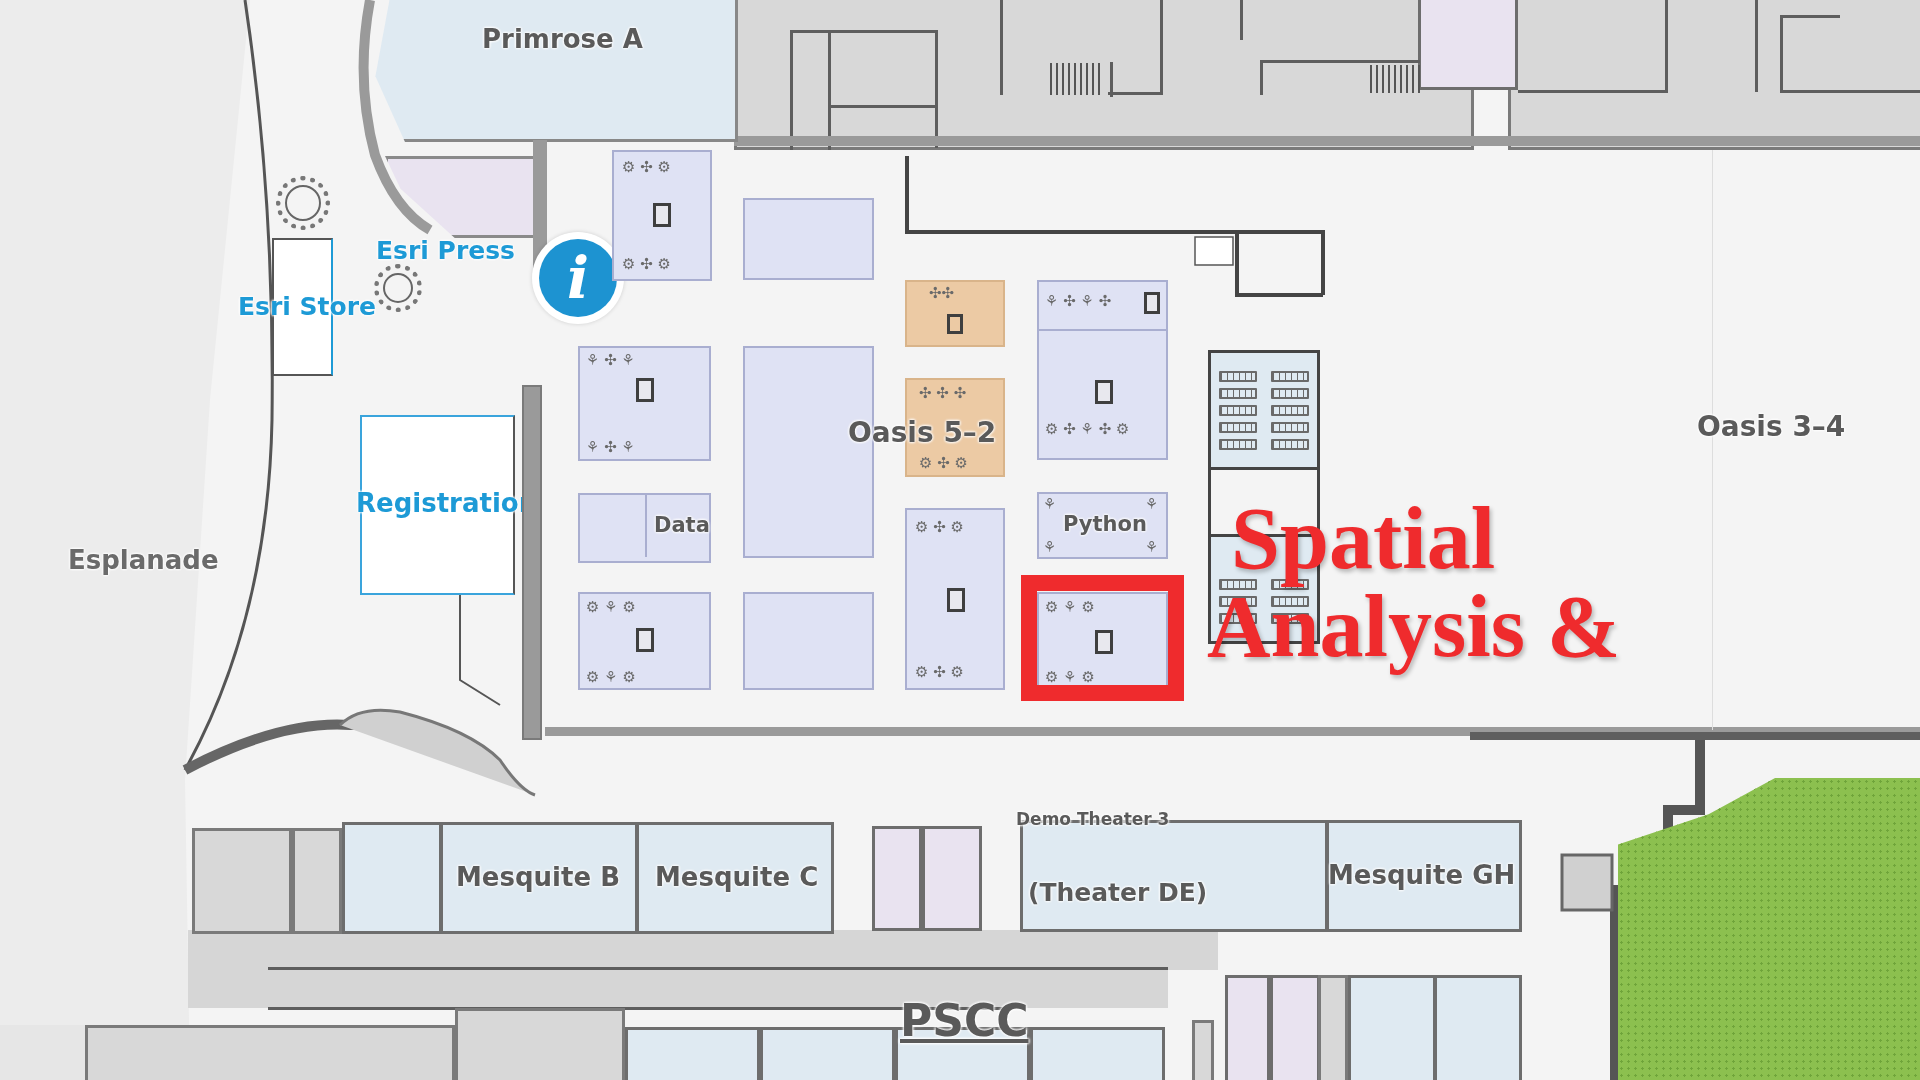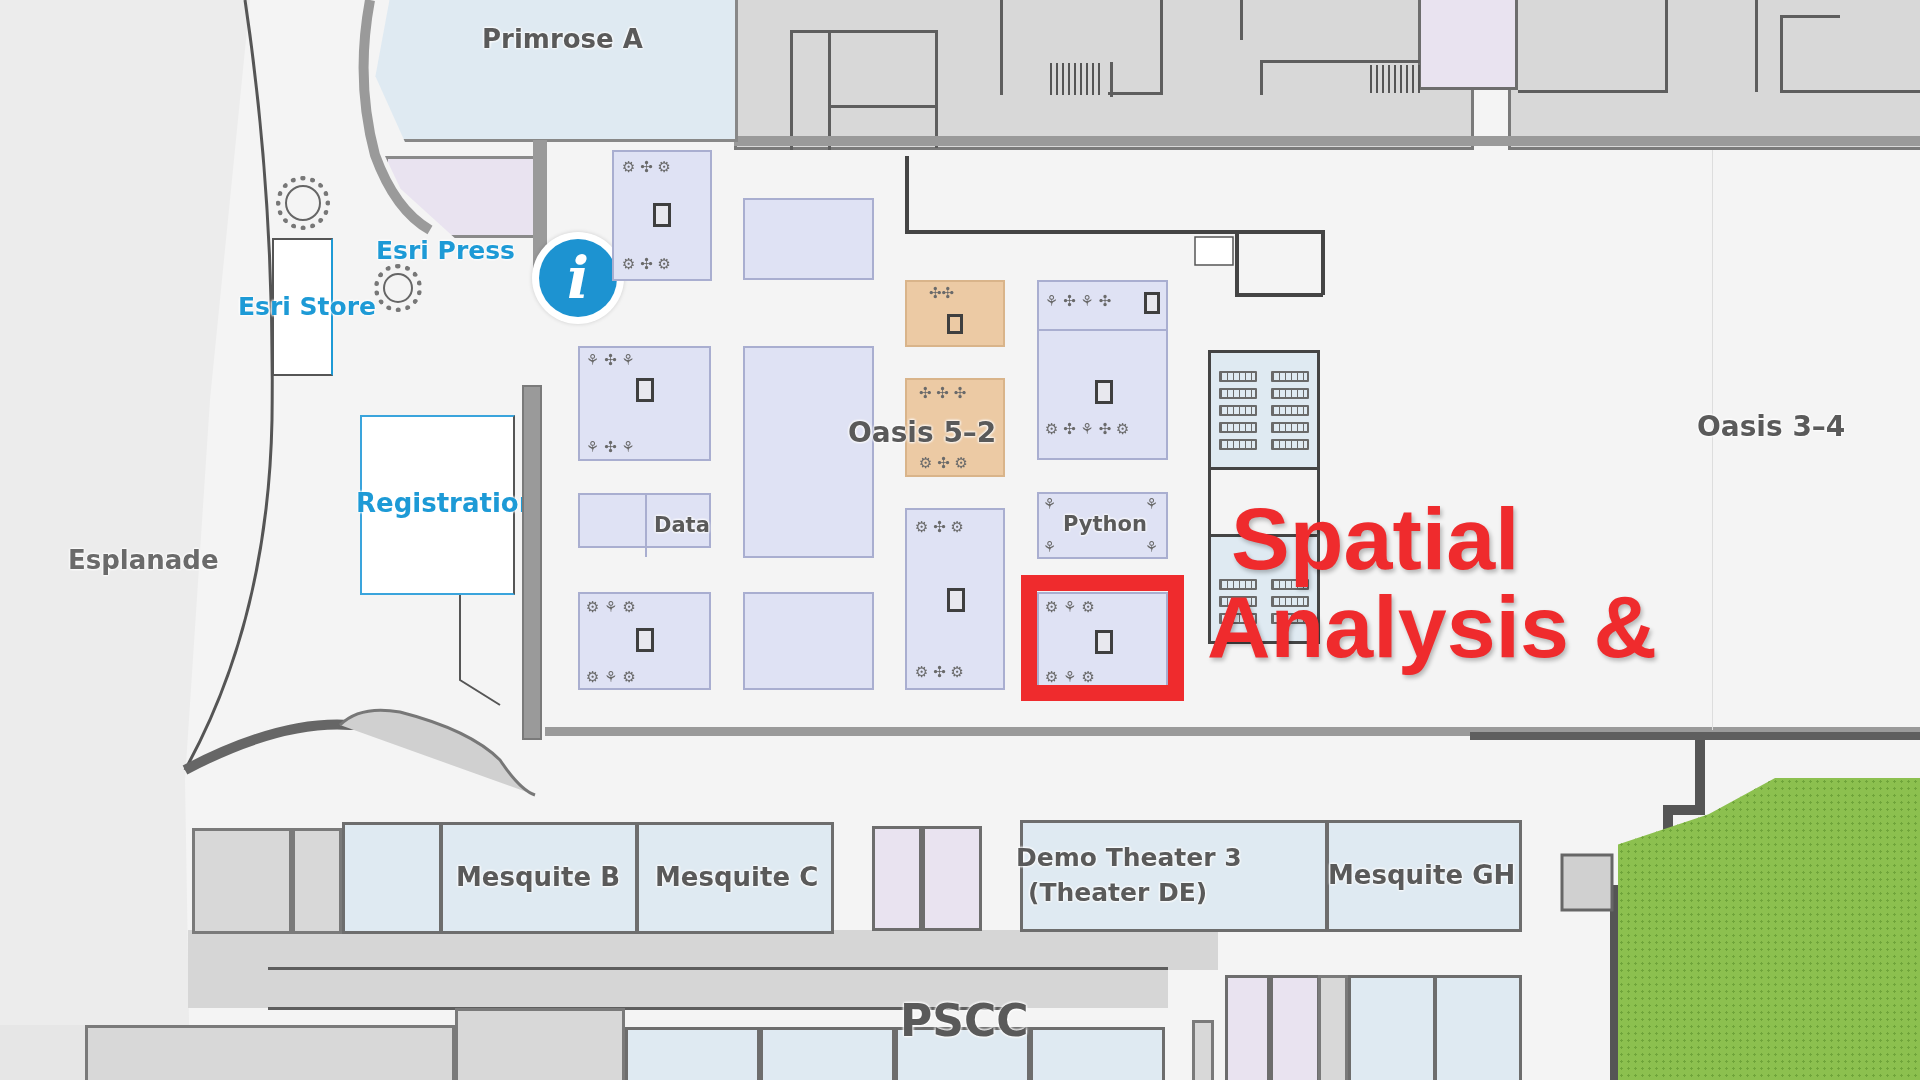--- a/index.html
+++ b/index.html
@@ -14,21 +14,21 @@
   .corridor { background:#d6d6d6; }
   .wall { background:#5e5e5e; }
   .wall-light { background:#9a9a9a; }
   .label { font-weight:bold; color:#5a5a5a; white-space:nowrap; text-shadow:0 0 3px #fff,0 0 3px #fff,0 0 3px #fff; }
   .label-blue { font-weight:bold; color:#1d9ad6; white-space:nowrap; text-shadow:0 0 3px #fff,0 0 3px #fff,0 0 3px #fff; }
   .glyph { color:#6a6a6a; font-size:15px; line-height:1; }
   .kiosk { border:3px solid #3f3f3f; background:#e8e8ee; }
   .seats-grid { display:grid; grid-template-columns:1fr 1fr; gap:6px 14px; }
   .seatrow { height:7px; border:2px solid #6a6a6a; border-radius:1px; background:repeating-linear-gradient(90deg,#6a6a6a 0 1px,transparent 1px 6px); }
   .grass { background-color:#8cc04f; background-image:radial-gradient(#6fa43a 1px, transparent 1.2px); background-size:7px 7px; }
-  .callout { font-family:Liberation Sans, sans-serif; font-weight:bold; color:#ef2b2d; line-height:1.0; text-shadow:2px 3px 4px rgba(0,0,0,0.25); white-space:nowrap; }
+  .callout { font-family:Liberation Serif, serif; font-weight:bold; color:#ef2b2d; line-height:1.0; text-shadow:2px 3px 4px rgba(0,0,0,0.25); white-space:nowrap; }
 </style>
 </head>
 <body>
 
 <div class="abs outer-ground" style="left:0;top:0;width:250px;height:1080px;clip-path:polygon(0 0,250px 0,210px 400px,185px 780px,190px 1080px,0 1080px);"></div>
 <div class="abs outer-ground" style="left:0;top:1025px;width:85px;height:55px;background:#e6e6e6;"></div>
 
 <svg class="abs" style="left:0;top:0;" width="700" height="820">
   <path d="M245 0 Q275 200 272 420 Q268 620 185 770" fill="none" stroke="#555" stroke-width="3"></path>
   <path d="M185 770 Q280 720 350 725 Q400 720 420 740" fill="none" stroke="#666" stroke-width="10"></path>
@@ -97,21 +97,21 @@
   <div class="abs glyph" style="left:8px;top:105px;">⚙ ✣ ⚙</div>
 </div>
 <div class="abs booth" style="left:743px;top:198px;width:131px;height:82px;"></div>
 <div class="abs booth" style="left:578px;top:346px;width:133px;height:115px;">
   <div class="abs kiosk" style="left:56px;top:30px;width:18px;height:24px;"></div>
   <div class="abs glyph" style="left:6px;top:5px;">⚘ ✣ ⚘</div>
   <div class="abs glyph" style="left:6px;top:92px;">⚘ ✣ ⚘</div>
 </div>
 <div class="abs booth" style="left:743px;top:346px;width:131px;height:212px;"></div>
 
-<div class="abs booth" style="left:578px;top:493px;width:133px;height:55px;">
+<div class="abs booth" style="left:578px;top:493px;width:133px;height:70px;">
   <div class="abs" style="left:65px;top:0;width:2px;height:62px;background:#a9aed0;"></div>
   <div class="abs label" style="left:74px;top:18px;font-size:21px;">Data</div>
 </div>
 
 <div class="abs booth" style="left:578px;top:592px;width:133px;height:98px;">
   <div class="abs kiosk" style="left:56px;top:34px;width:18px;height:24px;"></div>
   <div class="abs glyph" style="left:6px;top:6px;">⚙ ⚘ ⚙</div>
   <div class="abs glyph" style="left:6px;top:76px;">⚙ ⚘ ⚙</div>
 </div>
 <div class="abs booth" style="left:743px;top:592px;width:131px;height:98px;"></div>
@@ -202,32 +202,32 @@
 <div class="abs room-blue" style="left:342px;top:822px;width:100px;height:112px;"></div>
 <div class="abs room-blue" style="left:440px;top:822px;width:198px;height:112px;"></div>
 <div class="abs label" style="left:456px;top:862px;font-size:26px;">Mesquite B</div>
 <div class="abs room-blue" style="left:636px;top:822px;width:198px;height:112px;"></div>
 <div class="abs label" style="left:655px;top:862px;font-size:26px;">Mesquite C</div>
 
 <div class="abs room-lilac" style="left:872px;top:826px;width:50px;height:105px;"></div>
 <div class="abs room-lilac" style="left:922px;top:826px;width:60px;height:105px;"></div>
 
 <div class="abs room-blue" style="left:1020px;top:820px;width:308px;height:112px;"></div>
-<div class="abs label" style="left:1016px;top:843px;font-size:25px;">Demo Theater 3</div>
+<div class="abs label" style="left:1016px;top:809px;font-size:17px;">Demo Theater 3</div>
 <div class="abs label" style="left:1028px;top:878px;font-size:25px;">(Theater DE)</div>
 <div class="abs room-blue" style="left:1326px;top:820px;width:196px;height:112px;"></div>
 <div class="abs label" style="left:1328px;top:860px;font-size:26px;">Mesquite GH</div>
 
 <div class="abs building" style="left:85px;top:1025px;width:370px;height:60px;"></div>
 <div class="abs building" style="left:455px;top:1008px;width:170px;height:77px;"></div>
 <div class="abs room-blue" style="left:625px;top:1027px;width:135px;height:60px;"></div>
 <div class="abs room-blue" style="left:760px;top:1027px;width:135px;height:60px;"></div>
 <div class="abs room-blue" style="left:895px;top:1027px;width:135px;height:60px;"></div>
 <div class="abs room-blue" style="left:1030px;top:1027px;width:135px;height:60px;"></div>
-<div class="abs label" style="left:900px;top:995px;font-size:44px;">PSCC</div>
+<div class="abs label" style="left:900px;top:995px;font-size:44px;text-decoration:underline;">PSCC</div>
 
 <div class="abs building" style="left:1192px;top:1020px;width:22px;height:70px;"></div>
 <div class="abs room-lilac" style="left:1225px;top:975px;width:45px;height:110px;"></div>
 <div class="abs room-lilac" style="left:1270px;top:975px;width:50px;height:110px;"></div>
 <div class="abs building" style="left:1318px;top:975px;width:30px;height:110px;"></div>
 <div class="abs room-blue" style="left:1348px;top:975px;width:88px;height:110px;"></div>
 <div class="abs room-blue" style="left:1434px;top:975px;width:88px;height:110px;"></div>
 
 <svg class="abs" style="left:1560px;top:730px;" width="230" height="360">
   <path d="M140 10 L140 80 L108 80 L108 125 L75 125 L75 160 L55 160 L55 360" fill="none" stroke="#555" stroke-width="10"></path>

